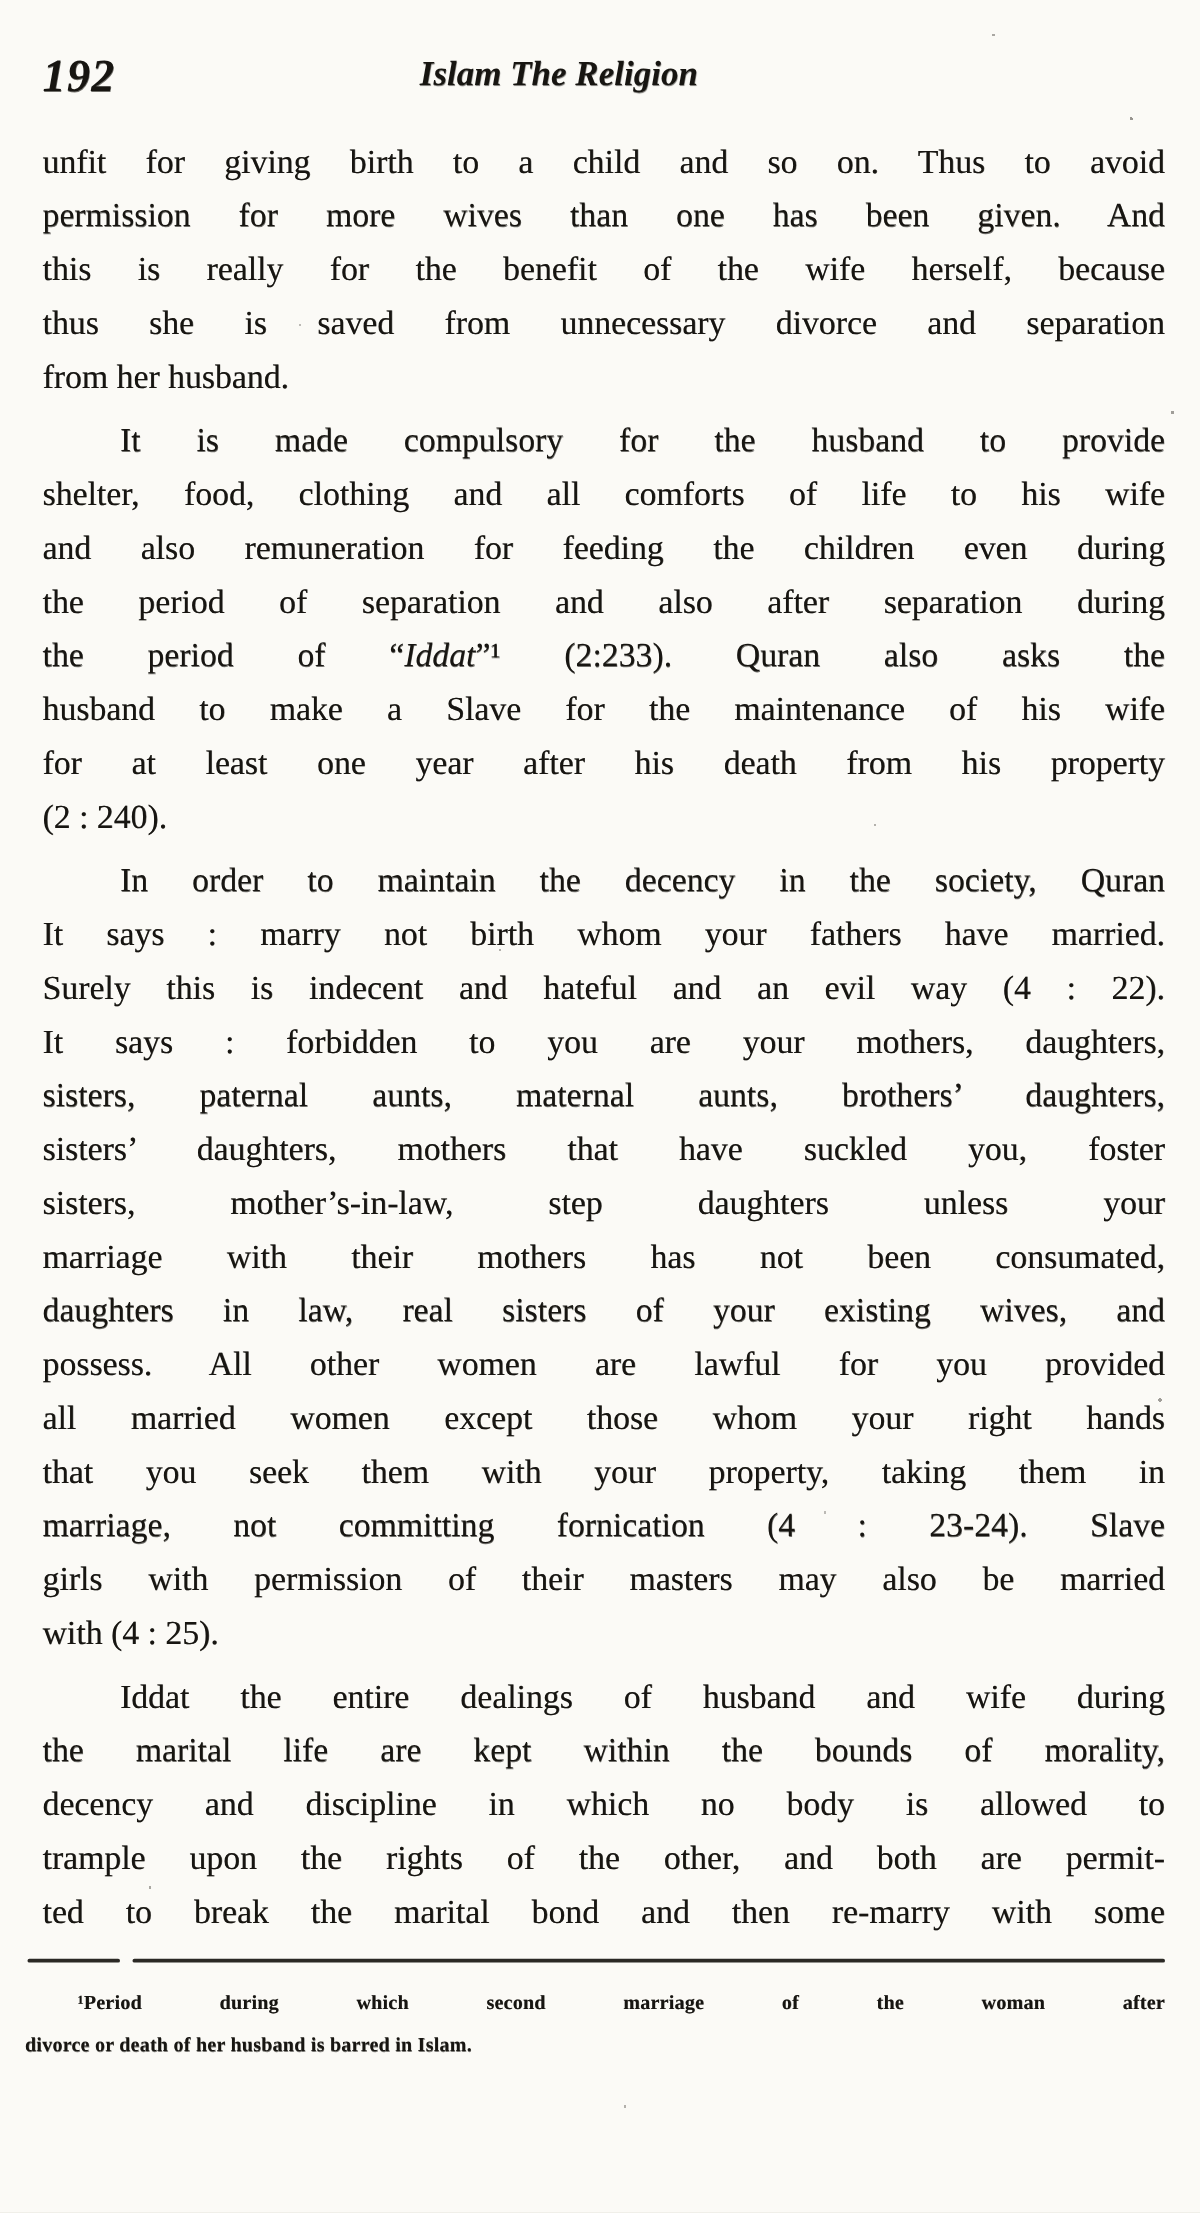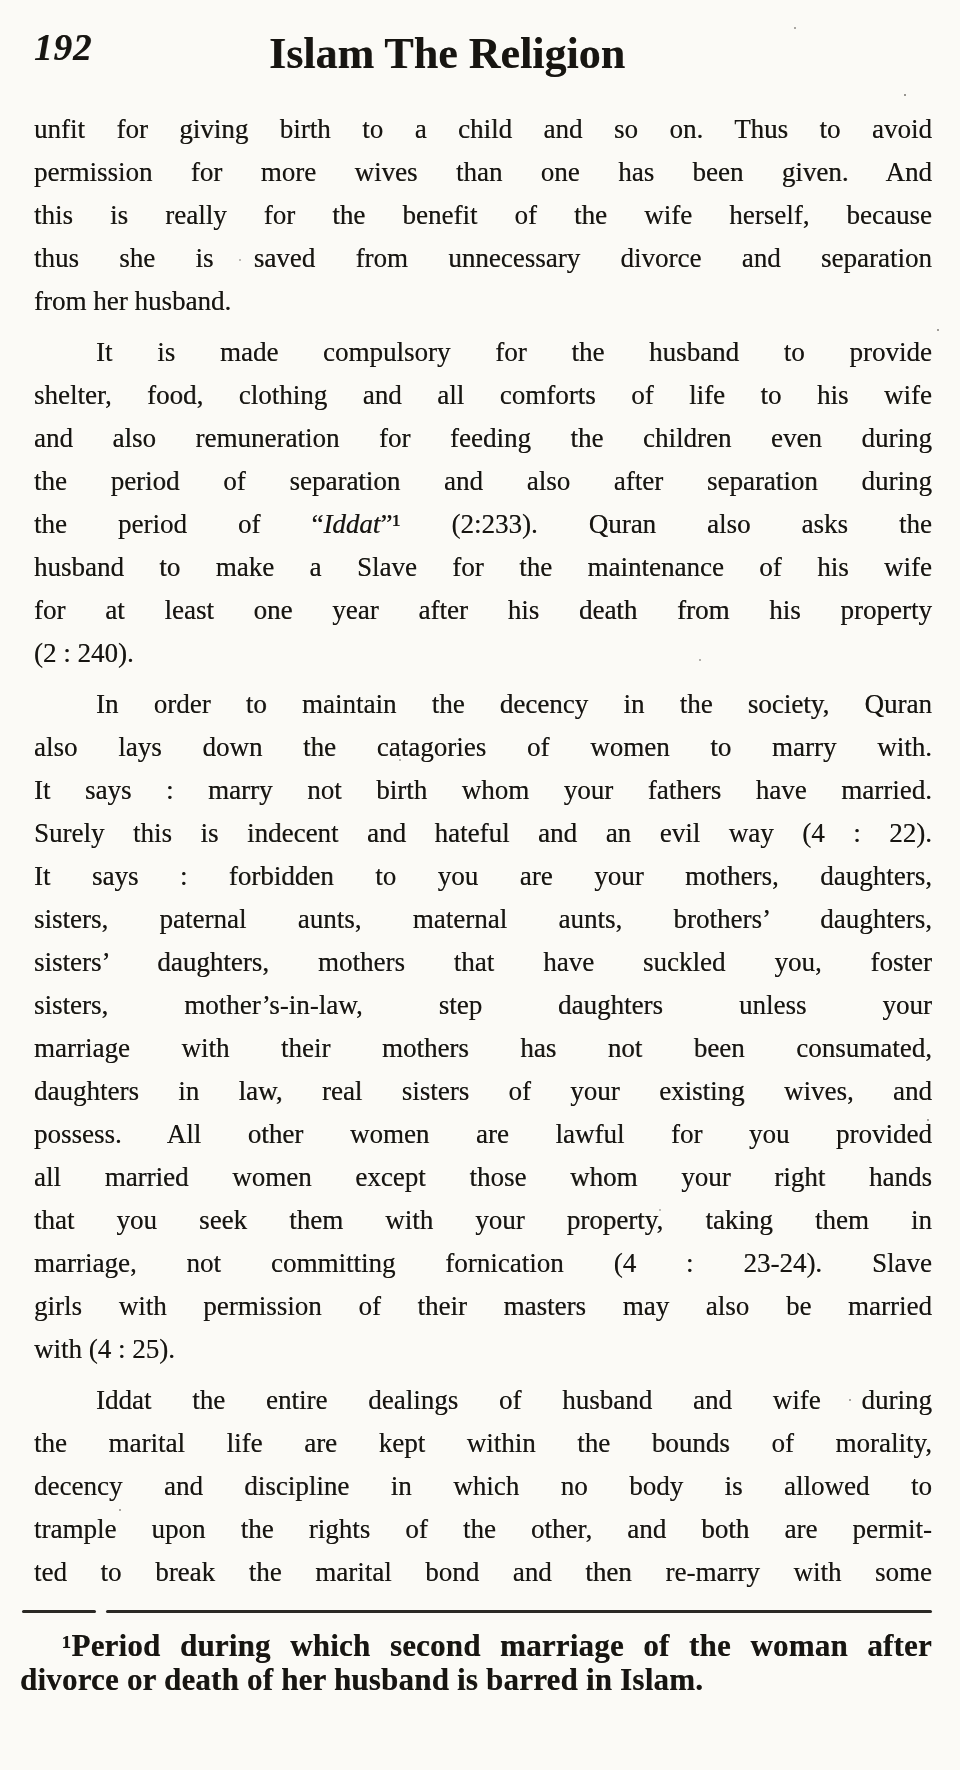--- a/index.html
+++ b/index.html
@@ -32,34 +32,35 @@
     overflow: hidden;
   }
   .page-header {
     position: relative;
     height: 52px;
     margin-bottom: 30px;
   }
   .page-number {
     position: absolute;
     left: 0;
-    top: 0;
+    top: 14px;
     font-size: 37px;
     font-weight: bold;
     font-style: italic;
     letter-spacing: 1px;
     text-shadow: 0.4px 0.4px 0.5px rgba(20,18,14,.6);
   }
   .running-title {
     position: absolute;
     left: 46%;
-    top: 2px;
+    top: 18px;
     transform: translateX(-50%);
-    font-size: 44px;
+    font-size: 28px;
     font-weight: bold;
+    font-style: italic;
     white-space: nowrap;
     text-shadow: 0.4px 0.4px 0.6px rgba(20,18,14,.55);
   }
   .page-body {
     font-size: 27px;
     line-height: 43px;
     text-shadow: 0.3px 0.3px 0.4px rgba(22,20,16,.6);
   }
   .paragraph + .paragraph { margin-top: 8px; }
   .line {
@@ -79,21 +80,21 @@
   .footnote-rule .seg {
     height: 3px;
     background: #2b2925;
     border-radius: 2px;
   }
   .footnote-rule .seg.short { width: 74px; }
   .footnote-rule .seg.long  { flex: 1; }
   .footnote {
     margin-top: 16px;
     margin-left: -14px;
-    font-size: 31px;
+    font-size: 16px;
     line-height: 34px;
     font-weight: bold;
     letter-spacing: 0.2px;
     text-shadow: 0.3px 0.3px 0.4px rgba(22,20,16,.55);
   }
   .footnote .line.indent { text-indent: 42px; }
   i { font-style: italic; }
 </style>
 </head>
 <body>
@@ -118,21 +119,20 @@
         <div class="line">shelter, food, clothing and all comforts of life to his wife</div>
         <div class="line">and also remuneration for feeding the children even during</div>
         <div class="line">the period of separation and also after separation during</div>
         <div class="line">the period of “<i>Iddat</i>”¹ (2:233). Quran also asks the</div>
         <div class="line">husband to make a Slave for the maintenance of his wife</div>
         <div class="line">for at least one year after his death from his property</div>
         <div class="line last">(2 : 240).</div>
       </div>
       <div class="paragraph">
         <div class="line indent">In order to maintain the decency in the society, Quran</div>
-        <div class="line">also lays down the catagories of women to marry with.</div>
         <div class="line">It says : marry not birth whom your fathers have married.</div>
         <div class="line">Surely this is indecent and hateful and an evil way (4 : 22).</div>
         <div class="line">It says : forbidden to you are your mothers, daughters,</div>
         <div class="line">sisters, paternal aunts, maternal aunts, brothers’ daughters,</div>
         <div class="line">sisters’ daughters, mothers that have suckled you, foster</div>
         <div class="line">sisters, mother’s-in-law, step daughters unless your</div>
         <div class="line">marriage with their mothers has not been consumated,</div>
         <div class="line">daughters in law, real sisters of your existing wives, and</div>
         <div class="line">possess. All other women are lawful for you provided</div>
         <div class="line">all married women except those whom your right hands</div>

